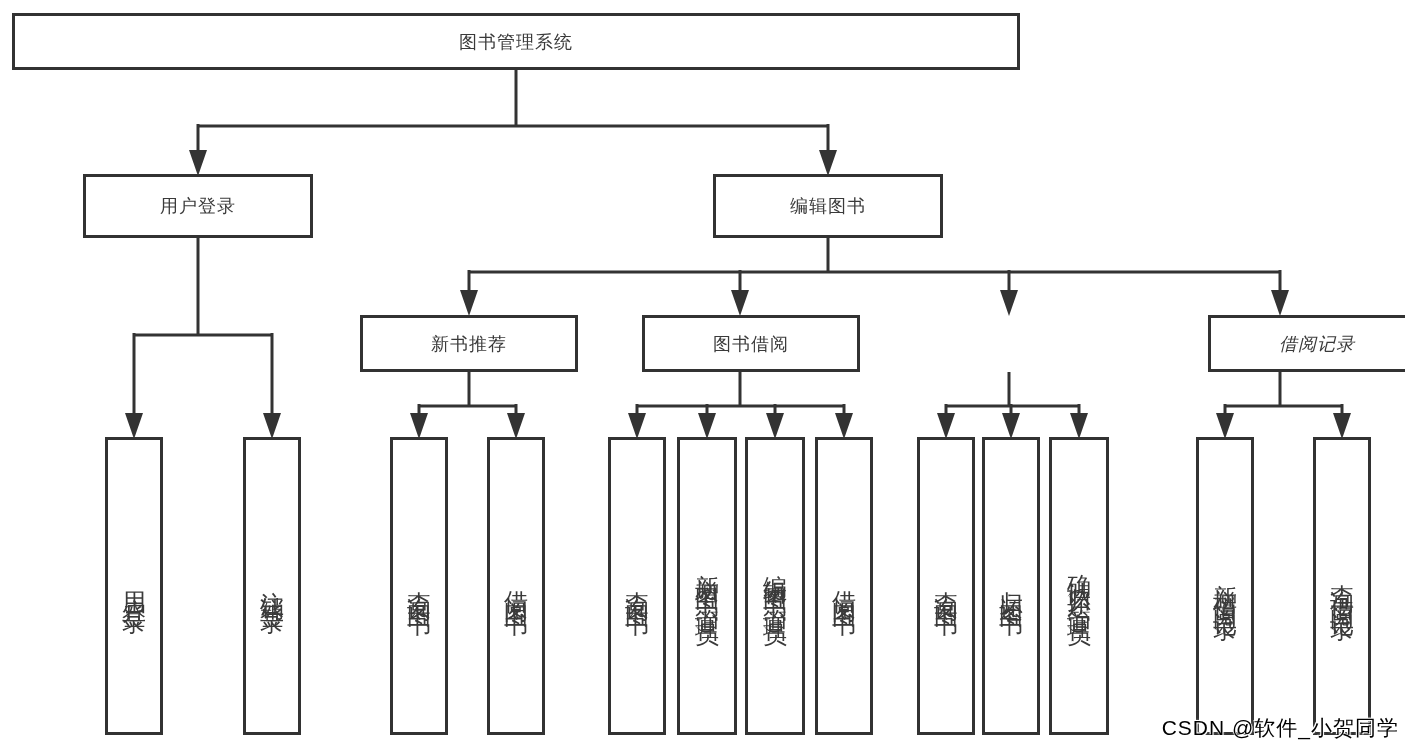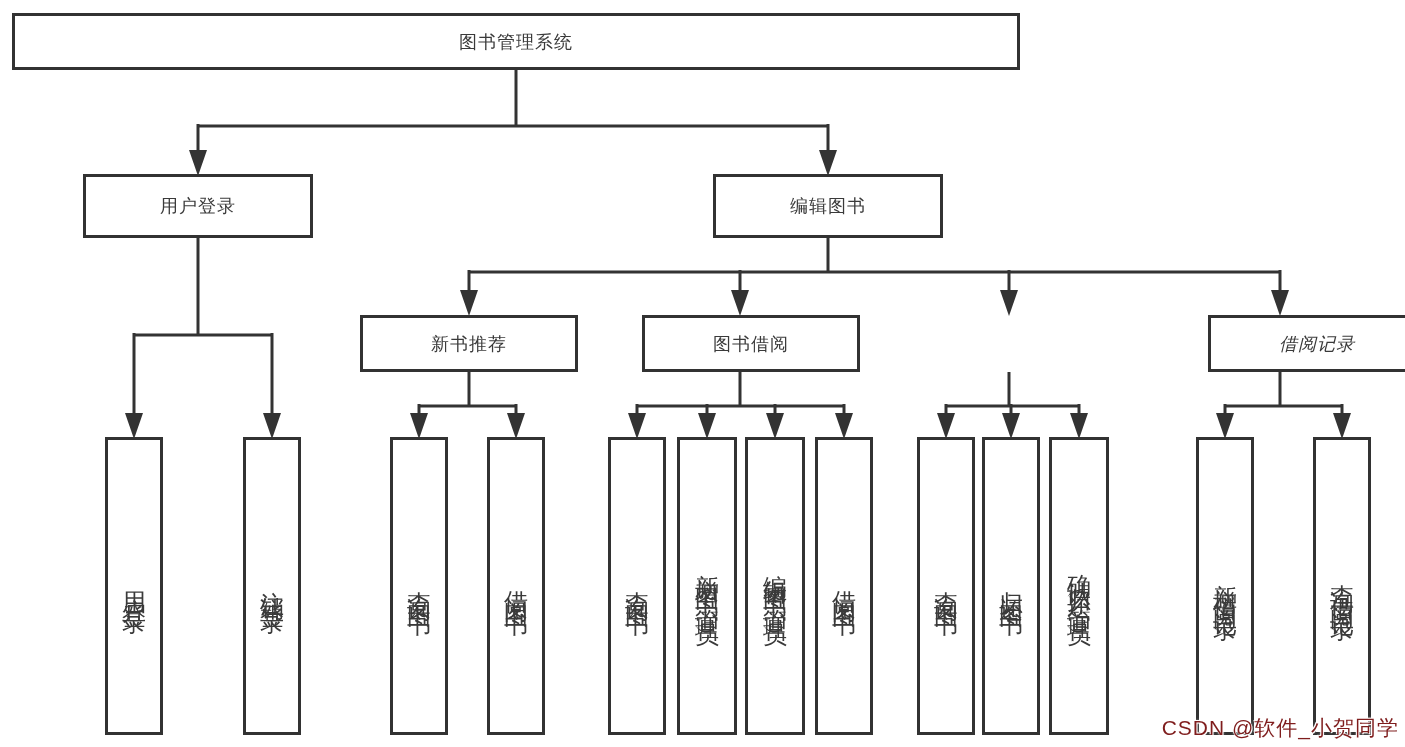--- a/index.html
+++ b/index.html
@@ -17,21 +17,21 @@
   .node-root{left:12px;top:13px;width:1008px;height:57px;}
   .node-l2{top:174px;width:230px;height:64px;}
   .node-l3{top:315px;width:218px;height:57px;}
   .leaf{top:437px;height:298px;}
   .leaf > span{
     writing-mode:vertical-rl;text-orientation:mixed;
     font-size:24px;letter-spacing:7px;line-height:1;color:#3a3a3a;
   }
   .watermark{
     position:absolute;top:714px;right:6px;z-index:3;
-    font-size:21px;color:#7f1d1d;letter-spacing:1px;
+    font-size:21px;color:#000000;letter-spacing:1px;
     text-shadow:0 0 3px #ffffff,1px 1px 0 #ffffff,-1px -1px 0 #ffffff;
   }
 </style>
 </head>
 <body>
 
 <div class="canvas">
 
   <svg class="connectors" viewBox="0 0 1405 747" xmlns="http://www.w3.org/2000/svg">
     <g stroke="#333333" stroke-width="3" fill="none">

